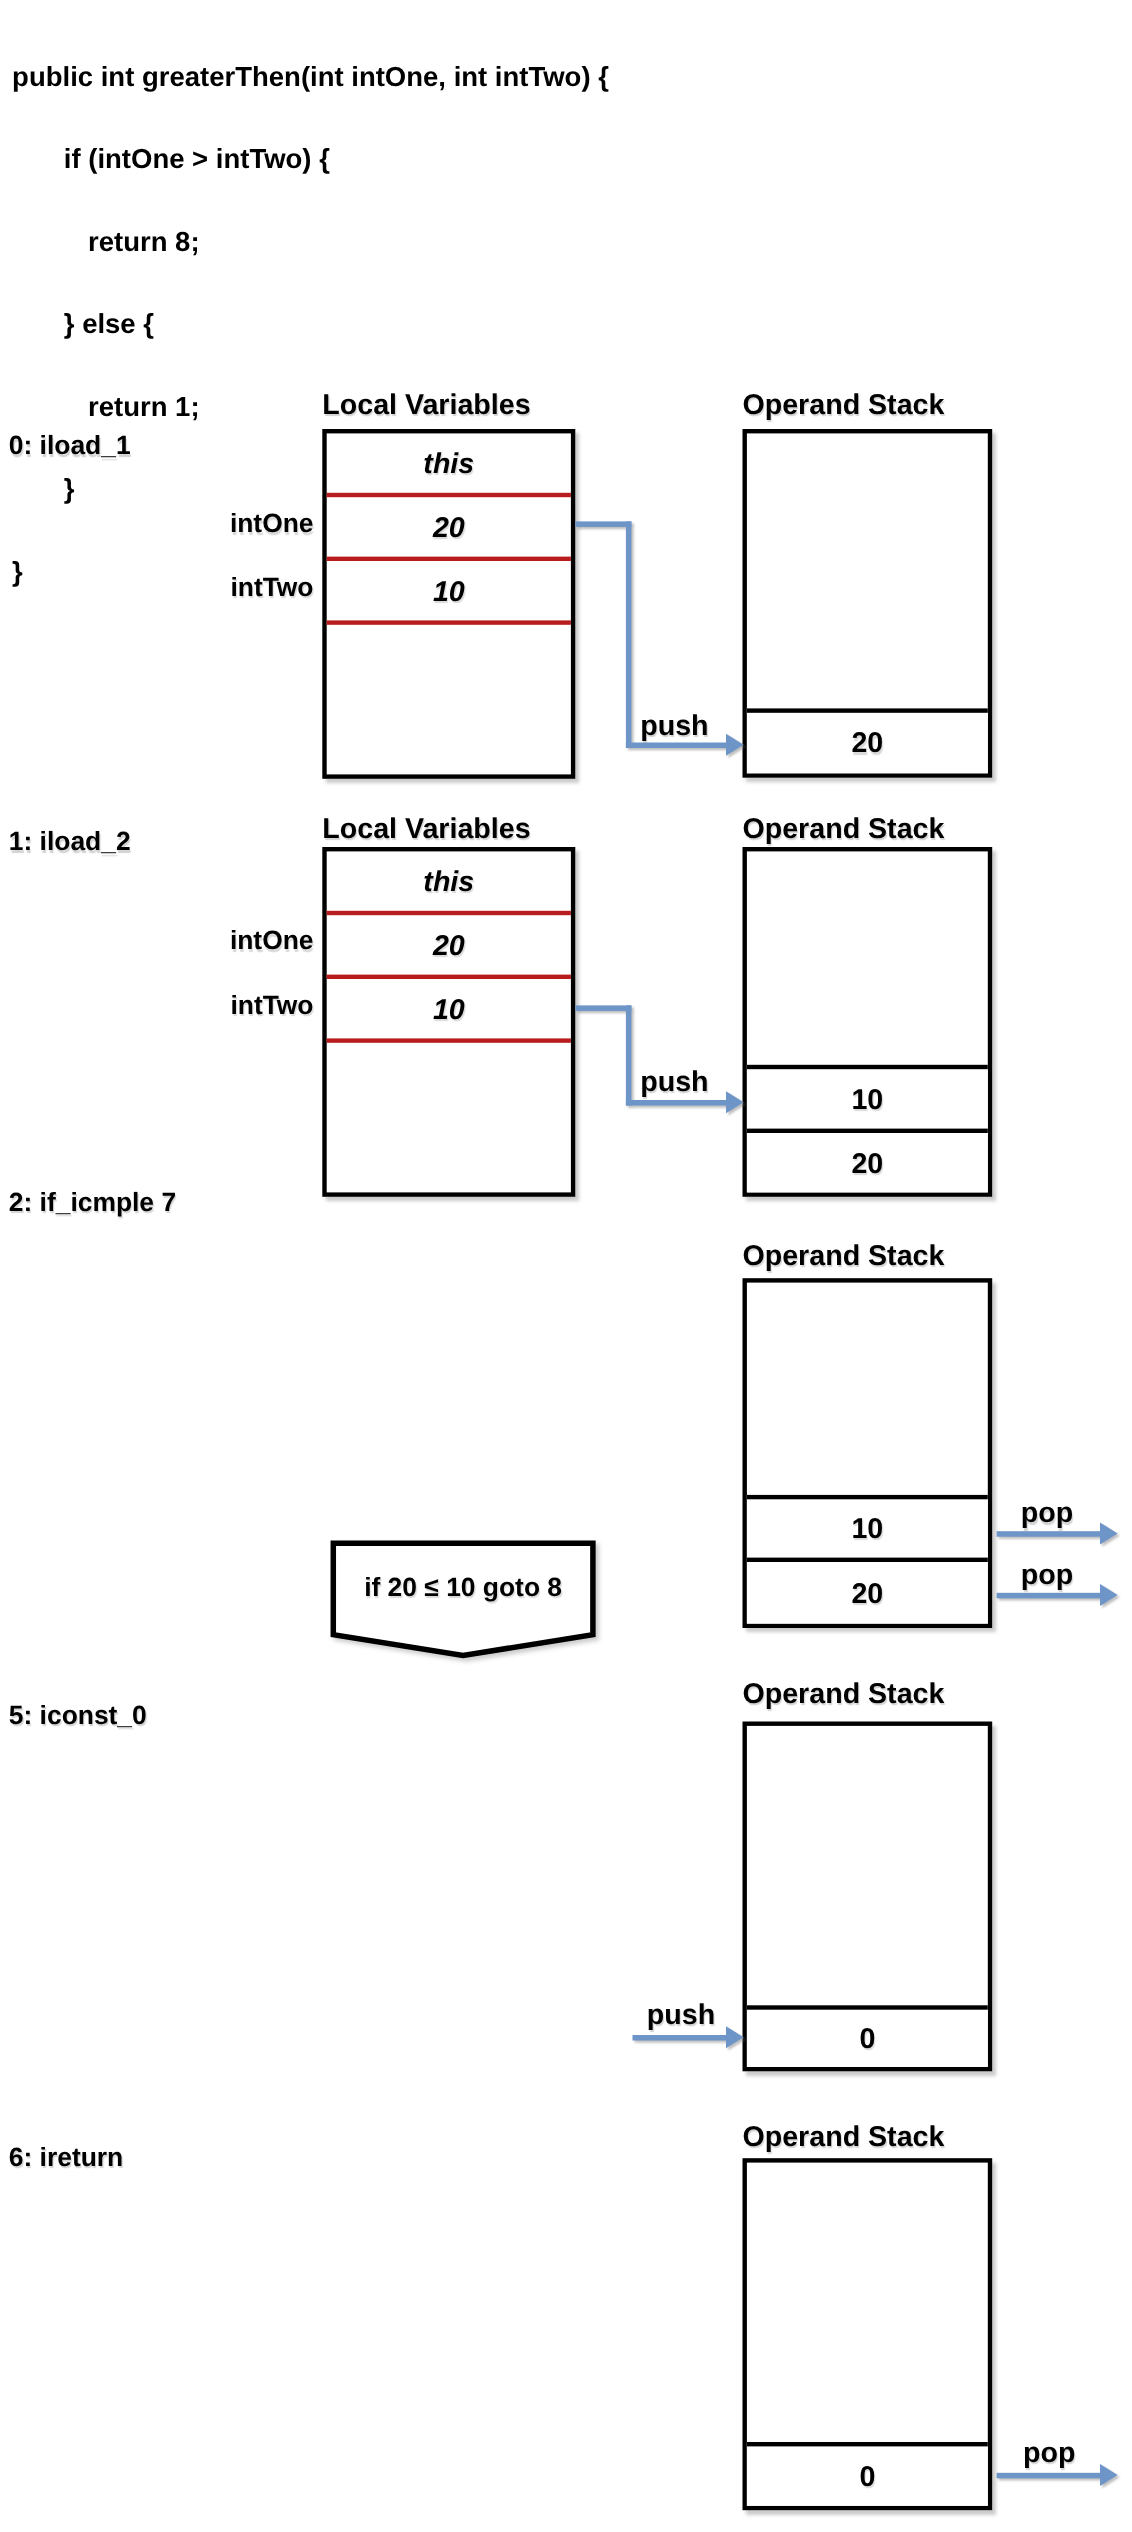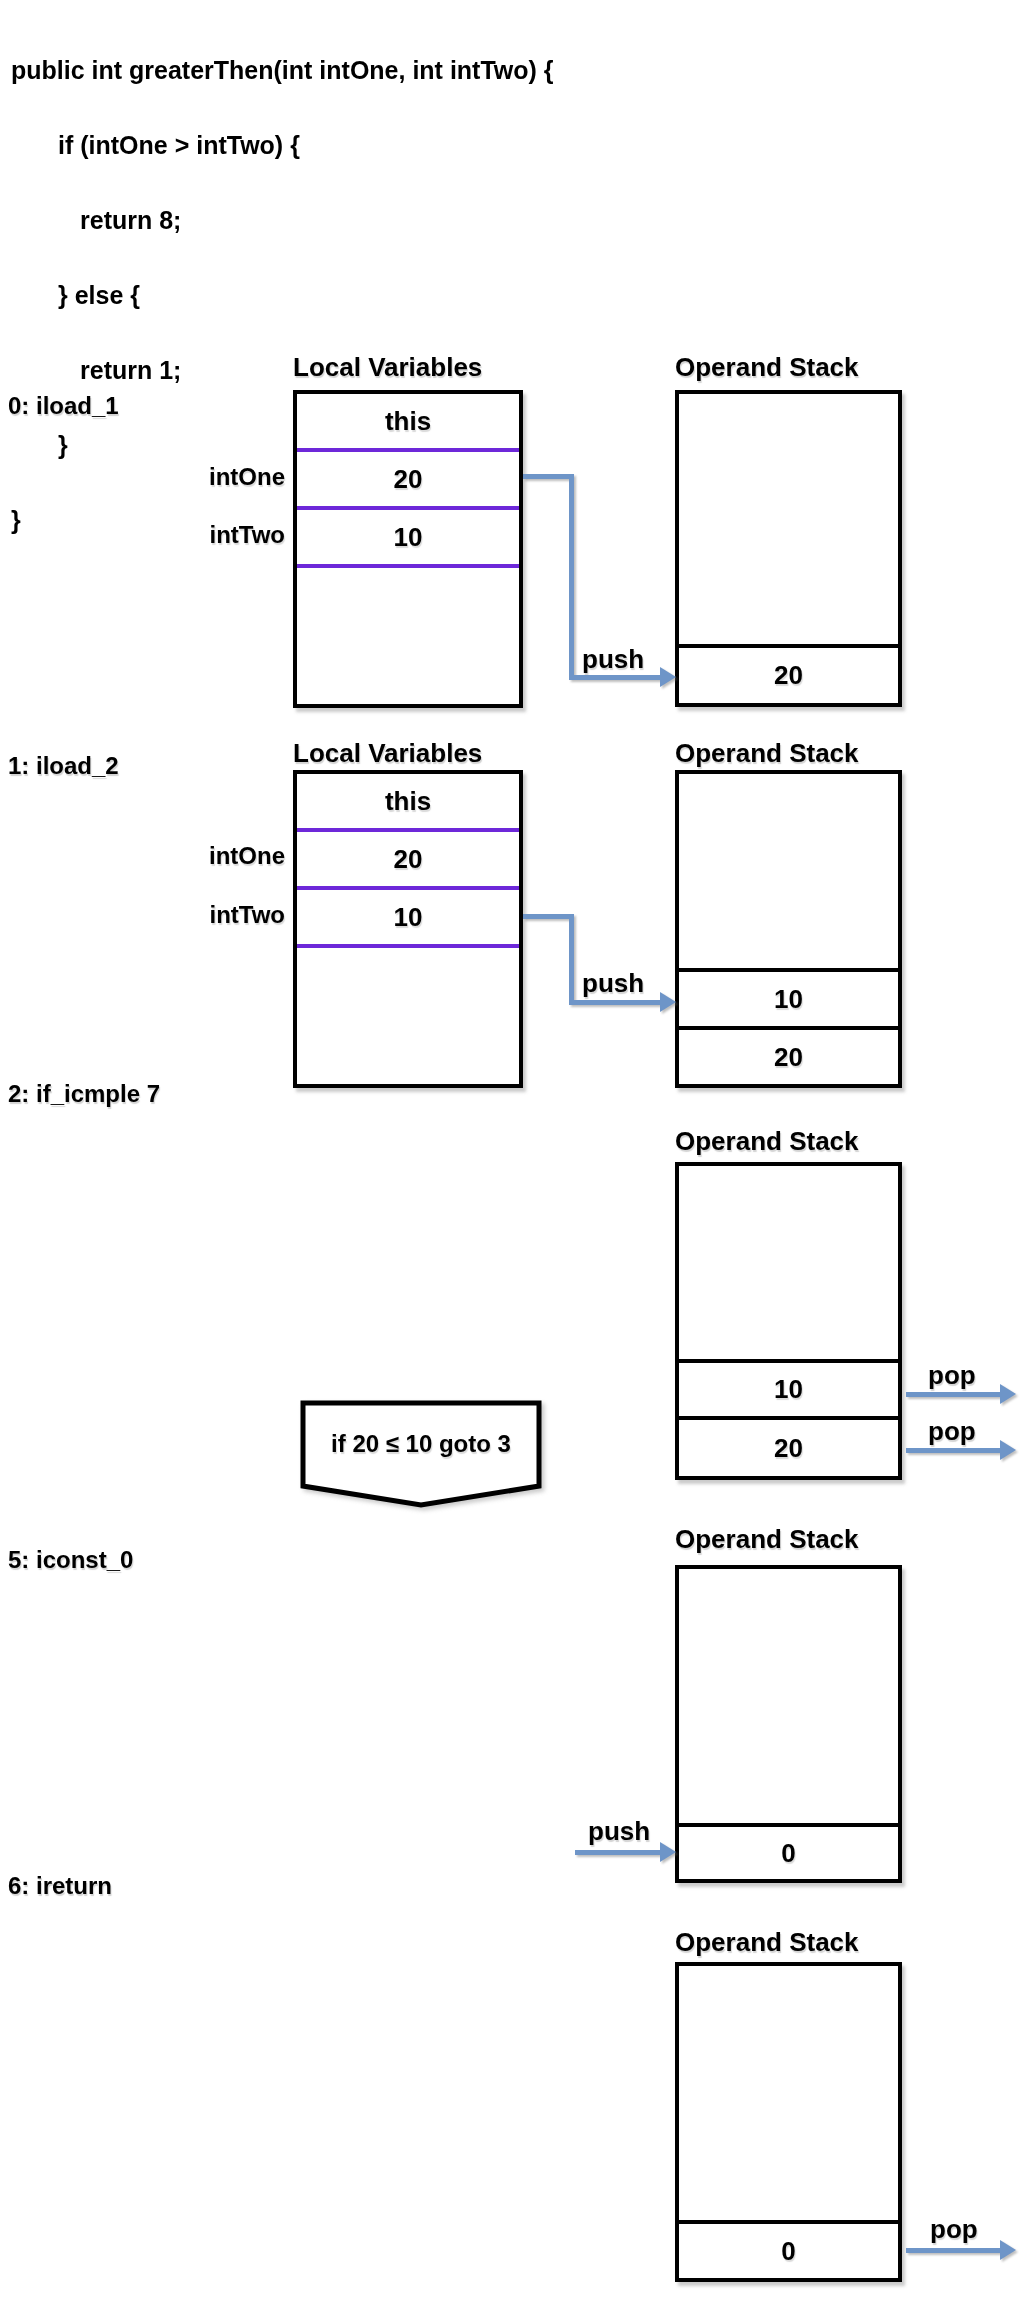--- a/index.html
+++ b/index.html
@@ -57,25 +57,26 @@
     box-sizing: border-box;
     border: 4px solid #000;
     background: #fff;
     display: flex;
     flex-direction: column;
     box-shadow: 3px 4px 3px rgba(140,140,140,0.45);
   }
   .lv-row {
     height: 58px;
     box-sizing: border-box;
-    border-bottom: 4px solid #6d28d9;
+    border-bottom: 4px solid #b91c1c;
     display: flex;
     align-items: center;
     justify-content: center;
     font-size: 26px;
+    font-style: italic;
   }
   .lv-row span { text-shadow: 1px 2px 1px rgba(130,130,130,0.3); }
   .lv-row-empty { flex: 1; }
   .stack {
     position: absolute;
     left: 675px;
     width: 227px;
     box-sizing: border-box;
     border: 4px solid #000;
     background: #fff;
@@ -236,41 +237,41 @@
     <div class="action-label" style="left:928px;top:1360px">pop</div>
     <div class="arrow-layer">
       <div class="seg" style="left:906px;top:1448px;width:96px;height:5px"></div>
       <div class="head" style="left:1000px;top:1440px"></div>
     </div>
     <div class="action-label" style="left:928px;top:1416px">pop</div>
     <div class="penta">
       <svg width="242" height="110" viewBox="0 0 242 110">
         <polygon points="3,3 239,3 239,86 121,105 3,86" fill="#ffffff" stroke="#000000" stroke-width="5" stroke-linejoin="miter"></polygon>
       </svg>
-      <div class="penta-text">if 20 ≤ 10 goto 3</div>
+      <div class="penta-text">if 20 ≤ 10 goto 8</div>
     </div>
   </div>
 
   <div class="layer">
     <div class="instr" style="top:1546px">5: iconst_0</div>
     <div class="col-title" style="left:675px;width:227px;top:1524px">Operand Stack</div>
     <div class="stack" style="top:1565px;height:318px">
       <div class="cell" style="bottom:0;height:56px">
           <span>0</span>
         </div>
     </div>
     <div class="arrow-layer">
       <div class="seg" style="left:575px;top:1850px;width:87px;height:5px"></div>
       <div class="head" style="left:660px;top:1842px"></div>
     </div>
     <div class="action-label" style="left:588px;top:1816px">push</div>
   </div>
 
   <div class="layer">
-    <div class="instr" style="top:1872px">6: ireturn</div>
+    <div class="instr" style="top:1948px">6: ireturn</div>
     <div class="col-title" style="left:675px;width:227px;top:1927px">Operand Stack</div>
     <div class="stack" style="top:1962px;height:320px">
       <div class="cell" style="bottom:0;height:58px">
           <span>0</span>
         </div>
     </div>
     <div class="arrow-layer">
       <div class="seg" style="left:906px;top:2248px;width:96px;height:5px"></div>
       <div class="head" style="left:1000px;top:2240px"></div>
     </div>

